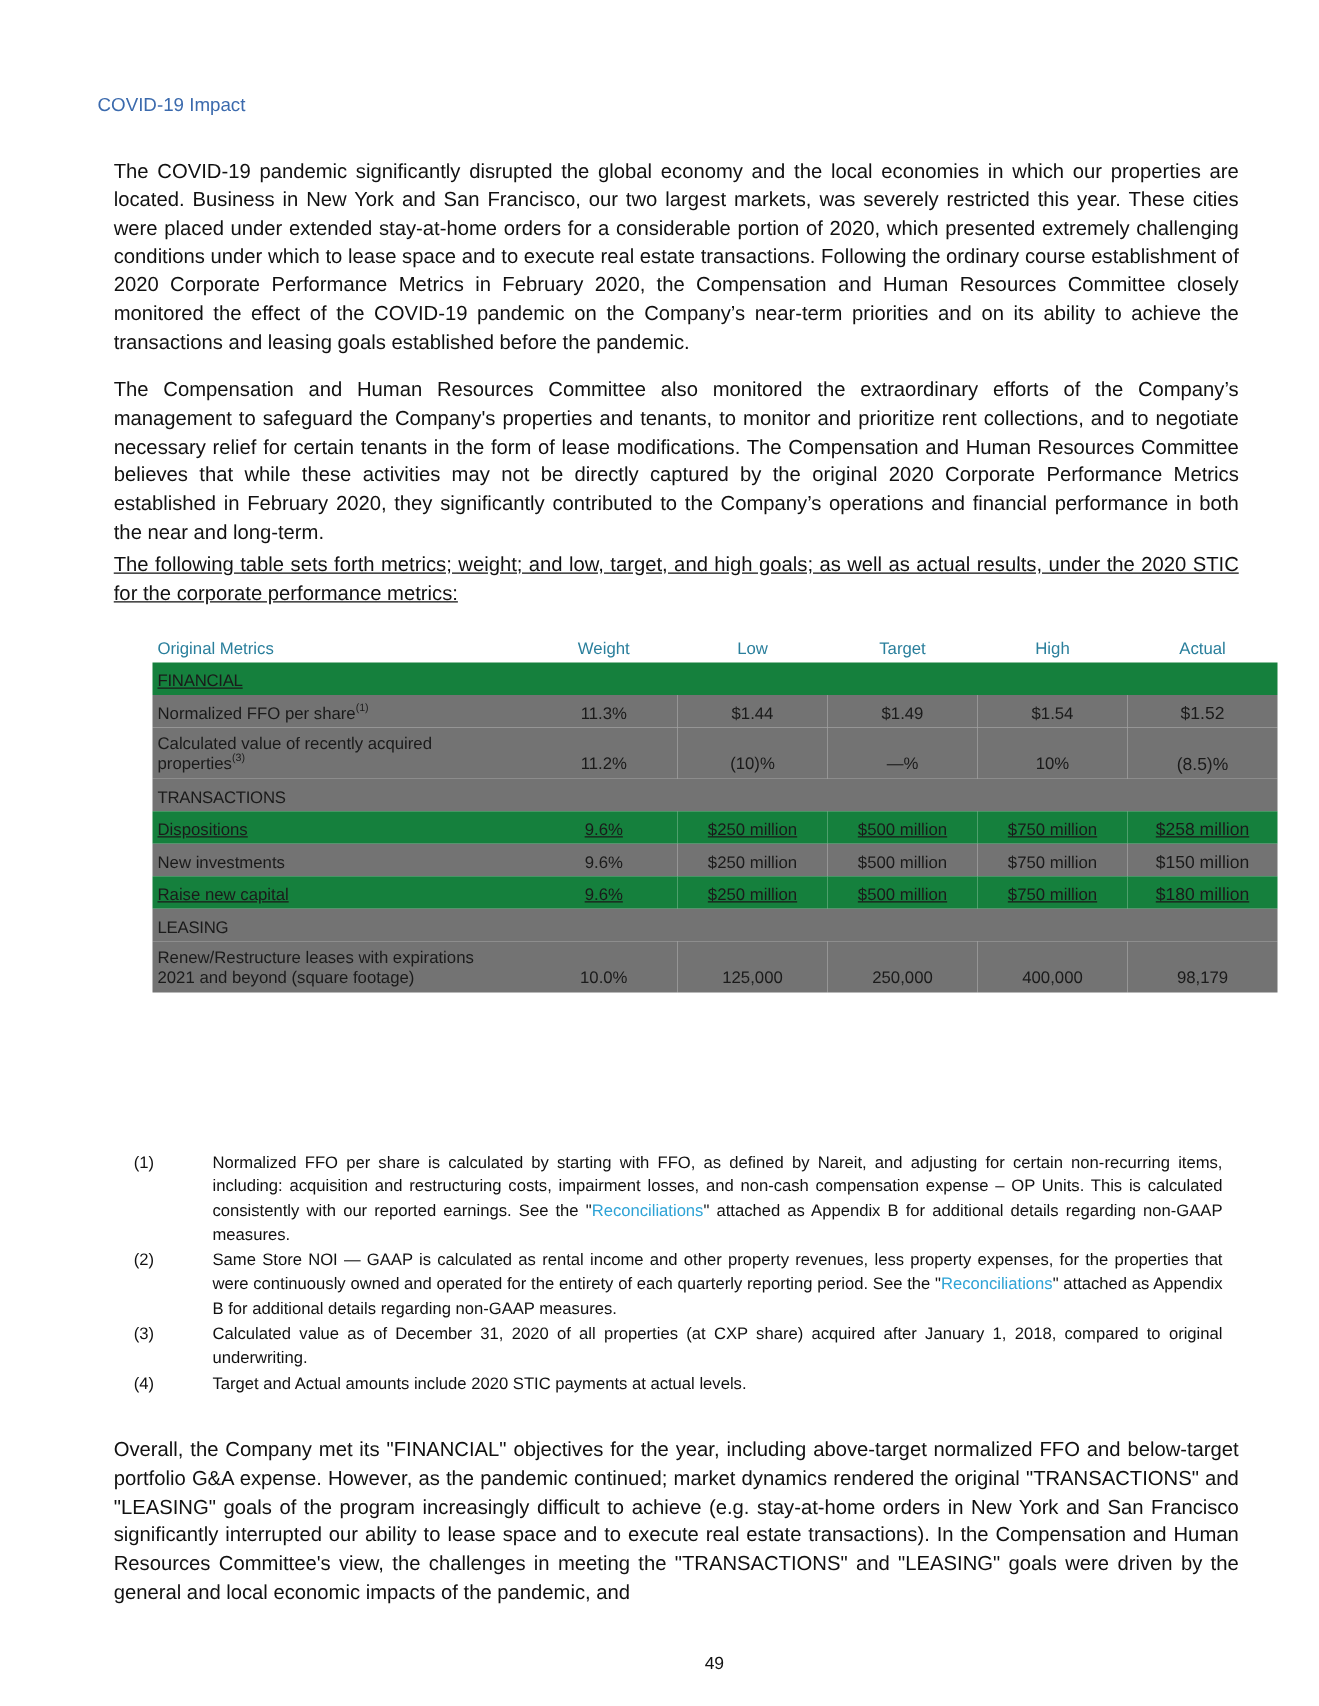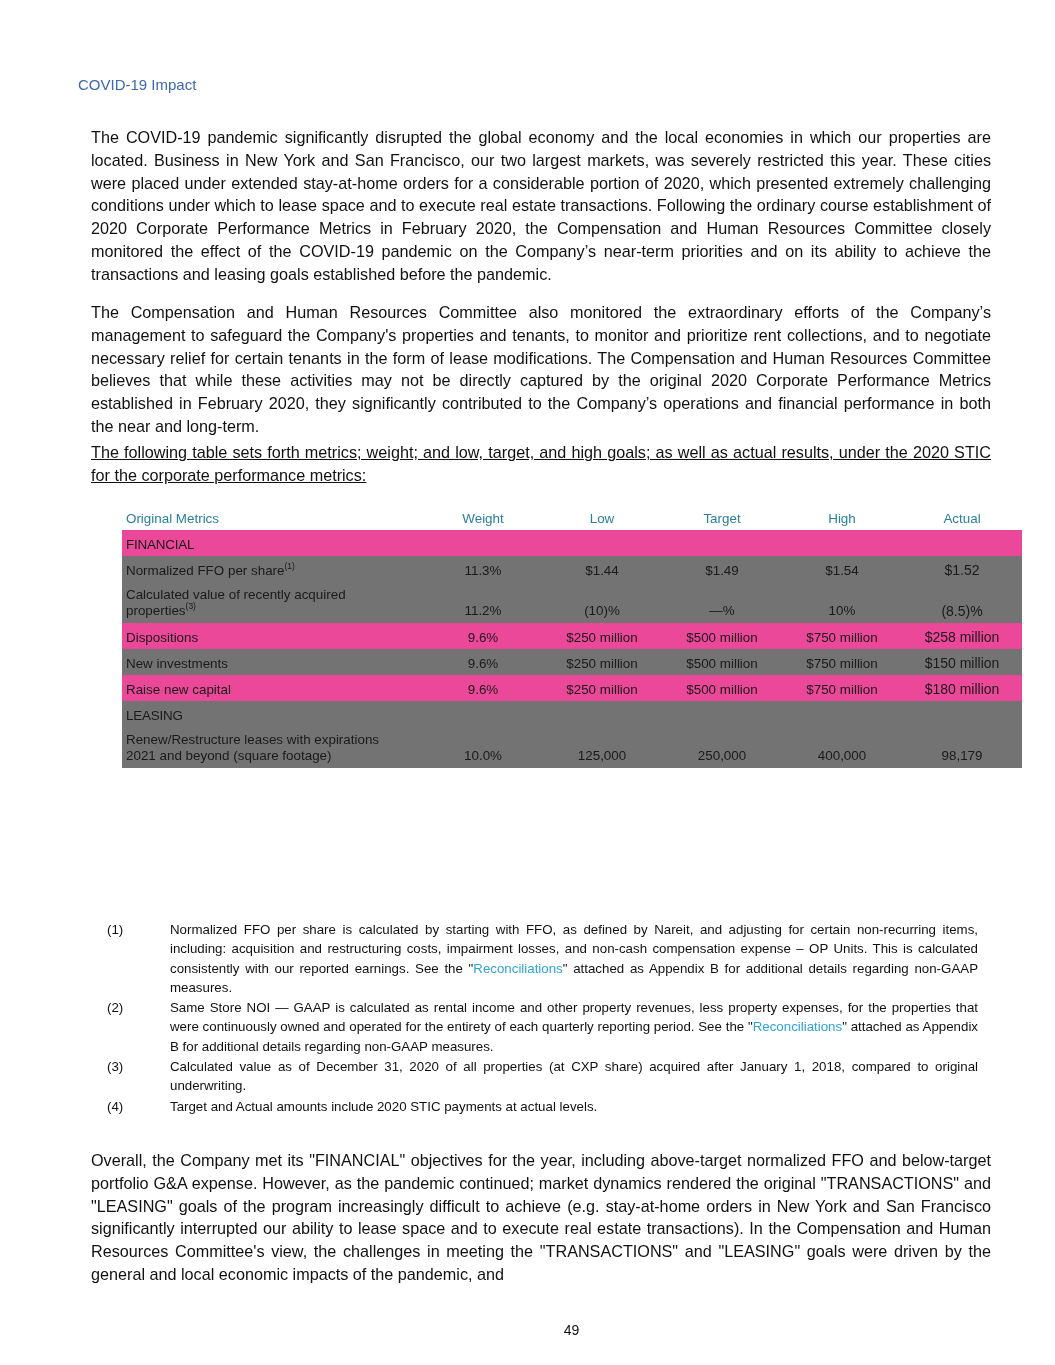--- a/index.html
+++ b/index.html
@@ -59,21 +59,21 @@
       background: #ffffff;
     }
     table.metrics th.metric-col { text-align: left; }
     table.metrics td {
       padding: 0 4px;
       text-align: center;
       vertical-align: bottom;
       padding-bottom: 4px;
     }
     table.metrics td.metric-col { text-align: left; }
-    table.metrics tr.dark td { background: #ec4899; }
+    table.metrics tr.dark td { background: #15803d; text-decoration: underline; }
     table.metrics tr.light td { background: #737373; }
     table.metrics tr.h1 td { height: 22px; }
     table.metrics tr.h2 td { height: 37px; line-height: 16px; }
     table.metrics tr.cat td {
       font-size: 13.4px;
       letter-spacing: -0.2px;
     }
     .col-metric { width: 302px; }
     .col-weight { width: 118px; }
     .col-low { width: 120px; }
@@ -160,20 +160,23 @@
       <tr class="light h2">
         <td class="metric-col"><span>Calculated value of recently acquired</span><br><span>properties</span><sup>(3)</sup></td>
         <td>11.2%</td>
         <td>(10)%</td>
         <td>—%</td>
         <td>10%</td>
         <td class="actual-val">(8.5)%</td>
       </tr>
 
 
+      <tr class="light h1 cat">
+        <td class="metric-col" colspan="6">TRANSACTIONS</td>
+      </tr>
 
       <tr class="dark h1">
         <td class="metric-col">Dispositions</td>
         <td>9.6%</td>
         <td>$250 million</td>
         <td>$500 million</td>
         <td>$750 million</td>
         <td class="actual-val">$258 million</td>
       </tr>
 

